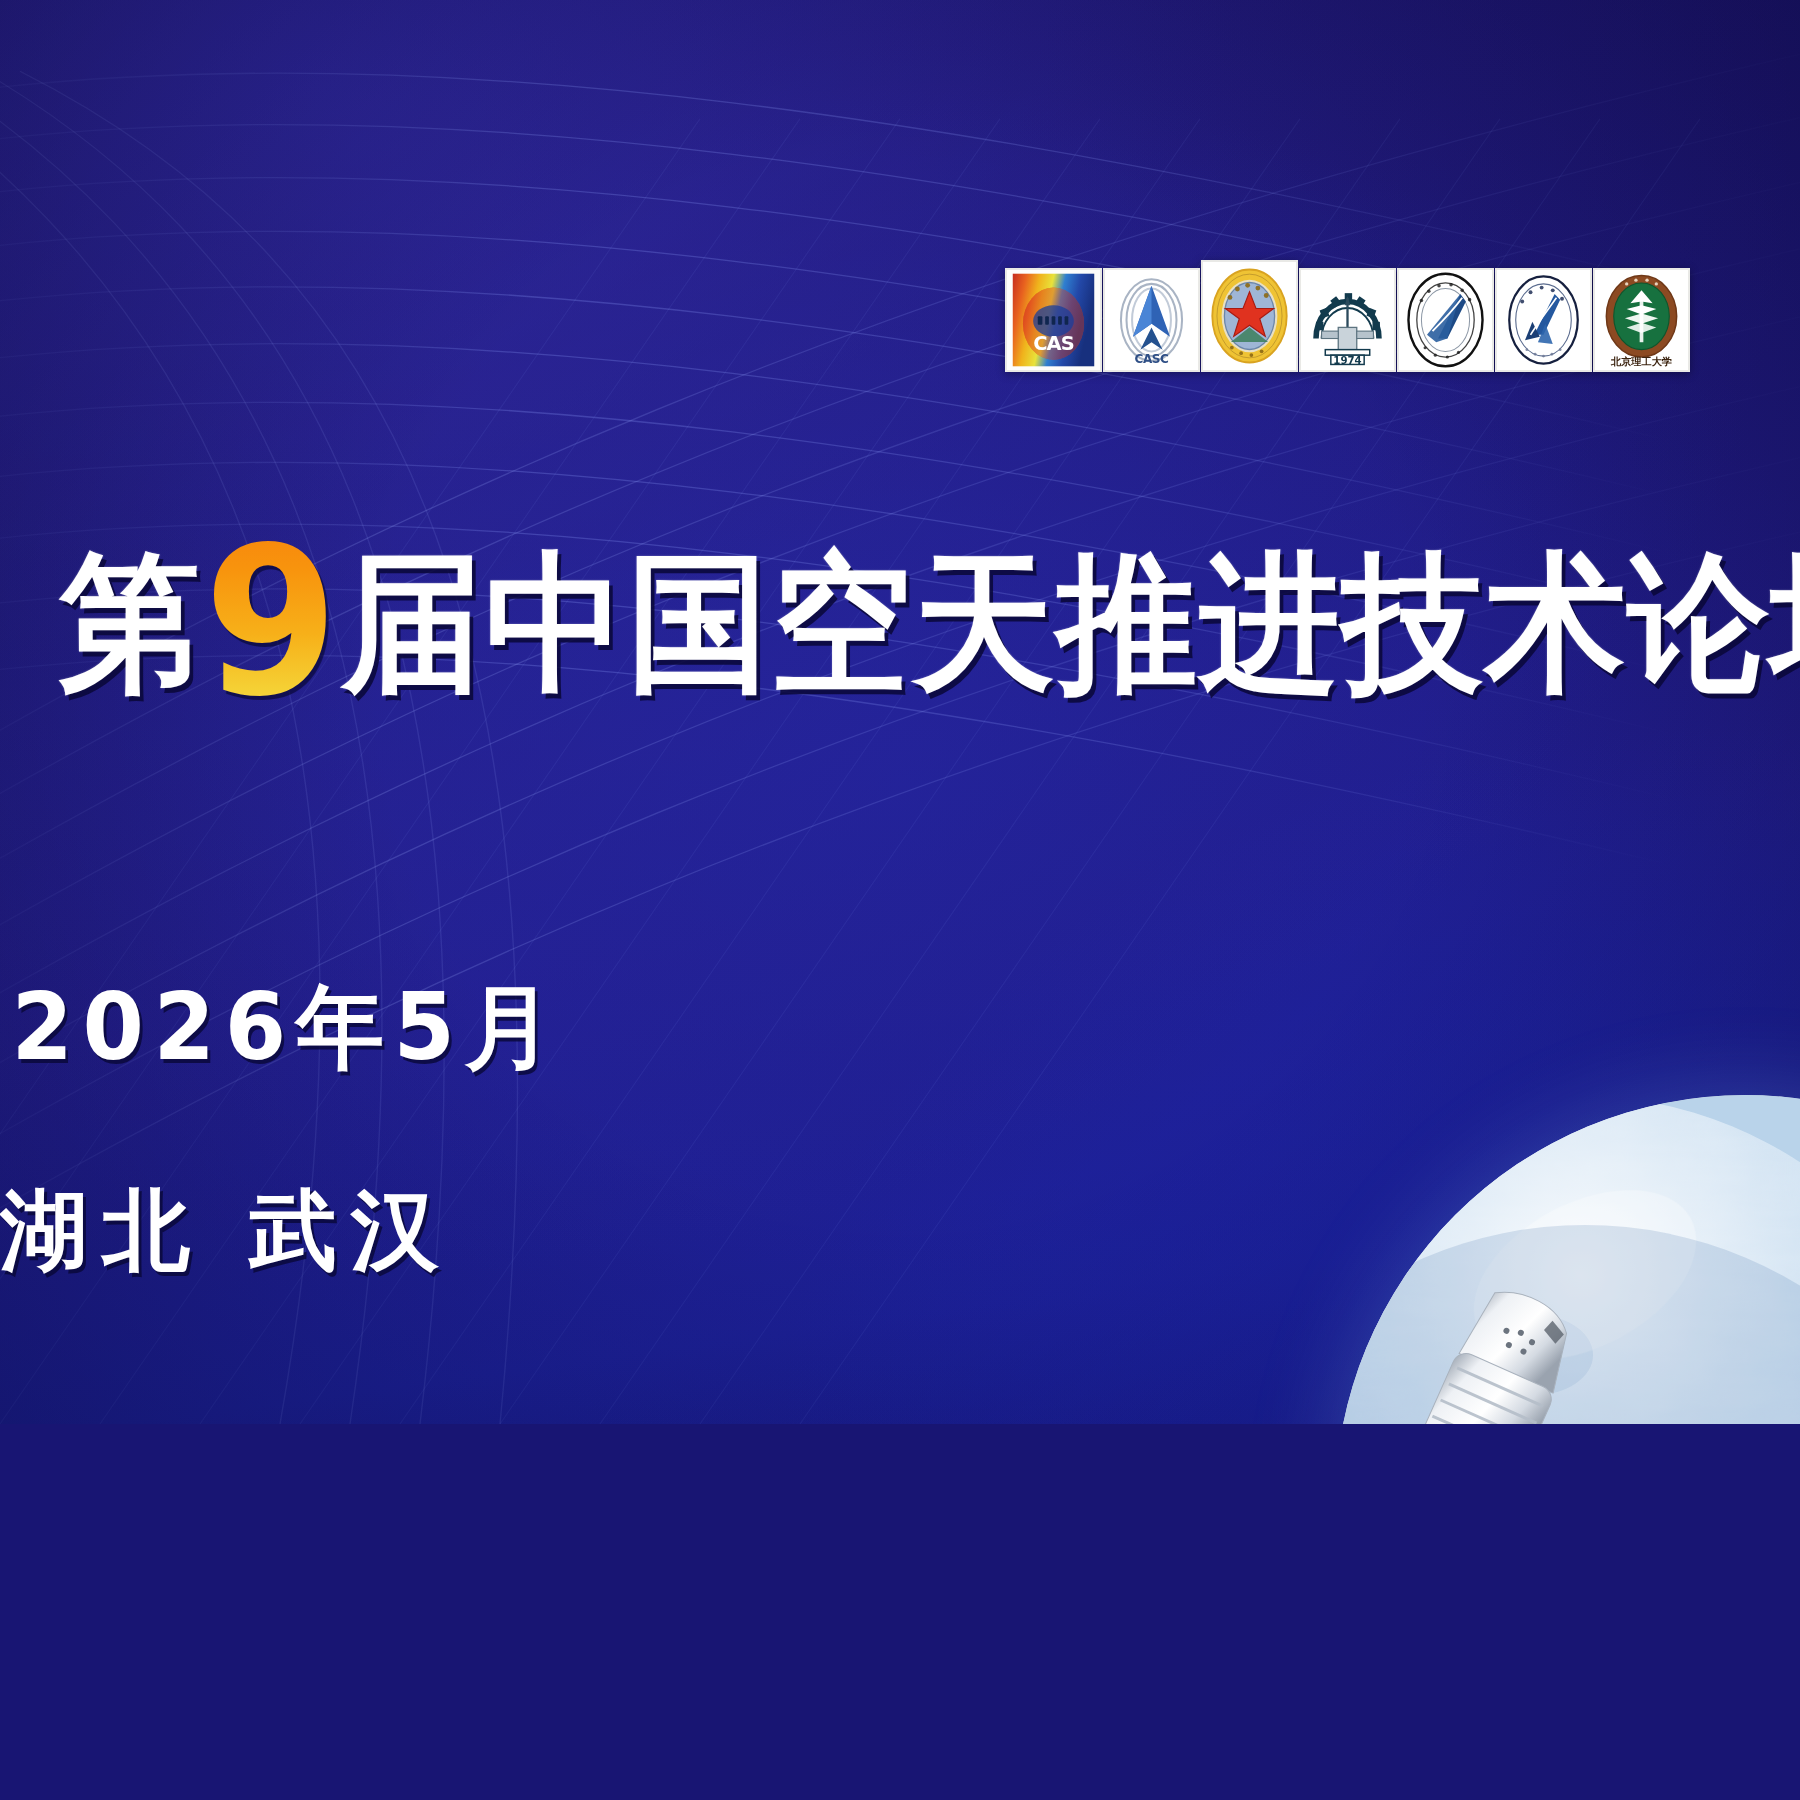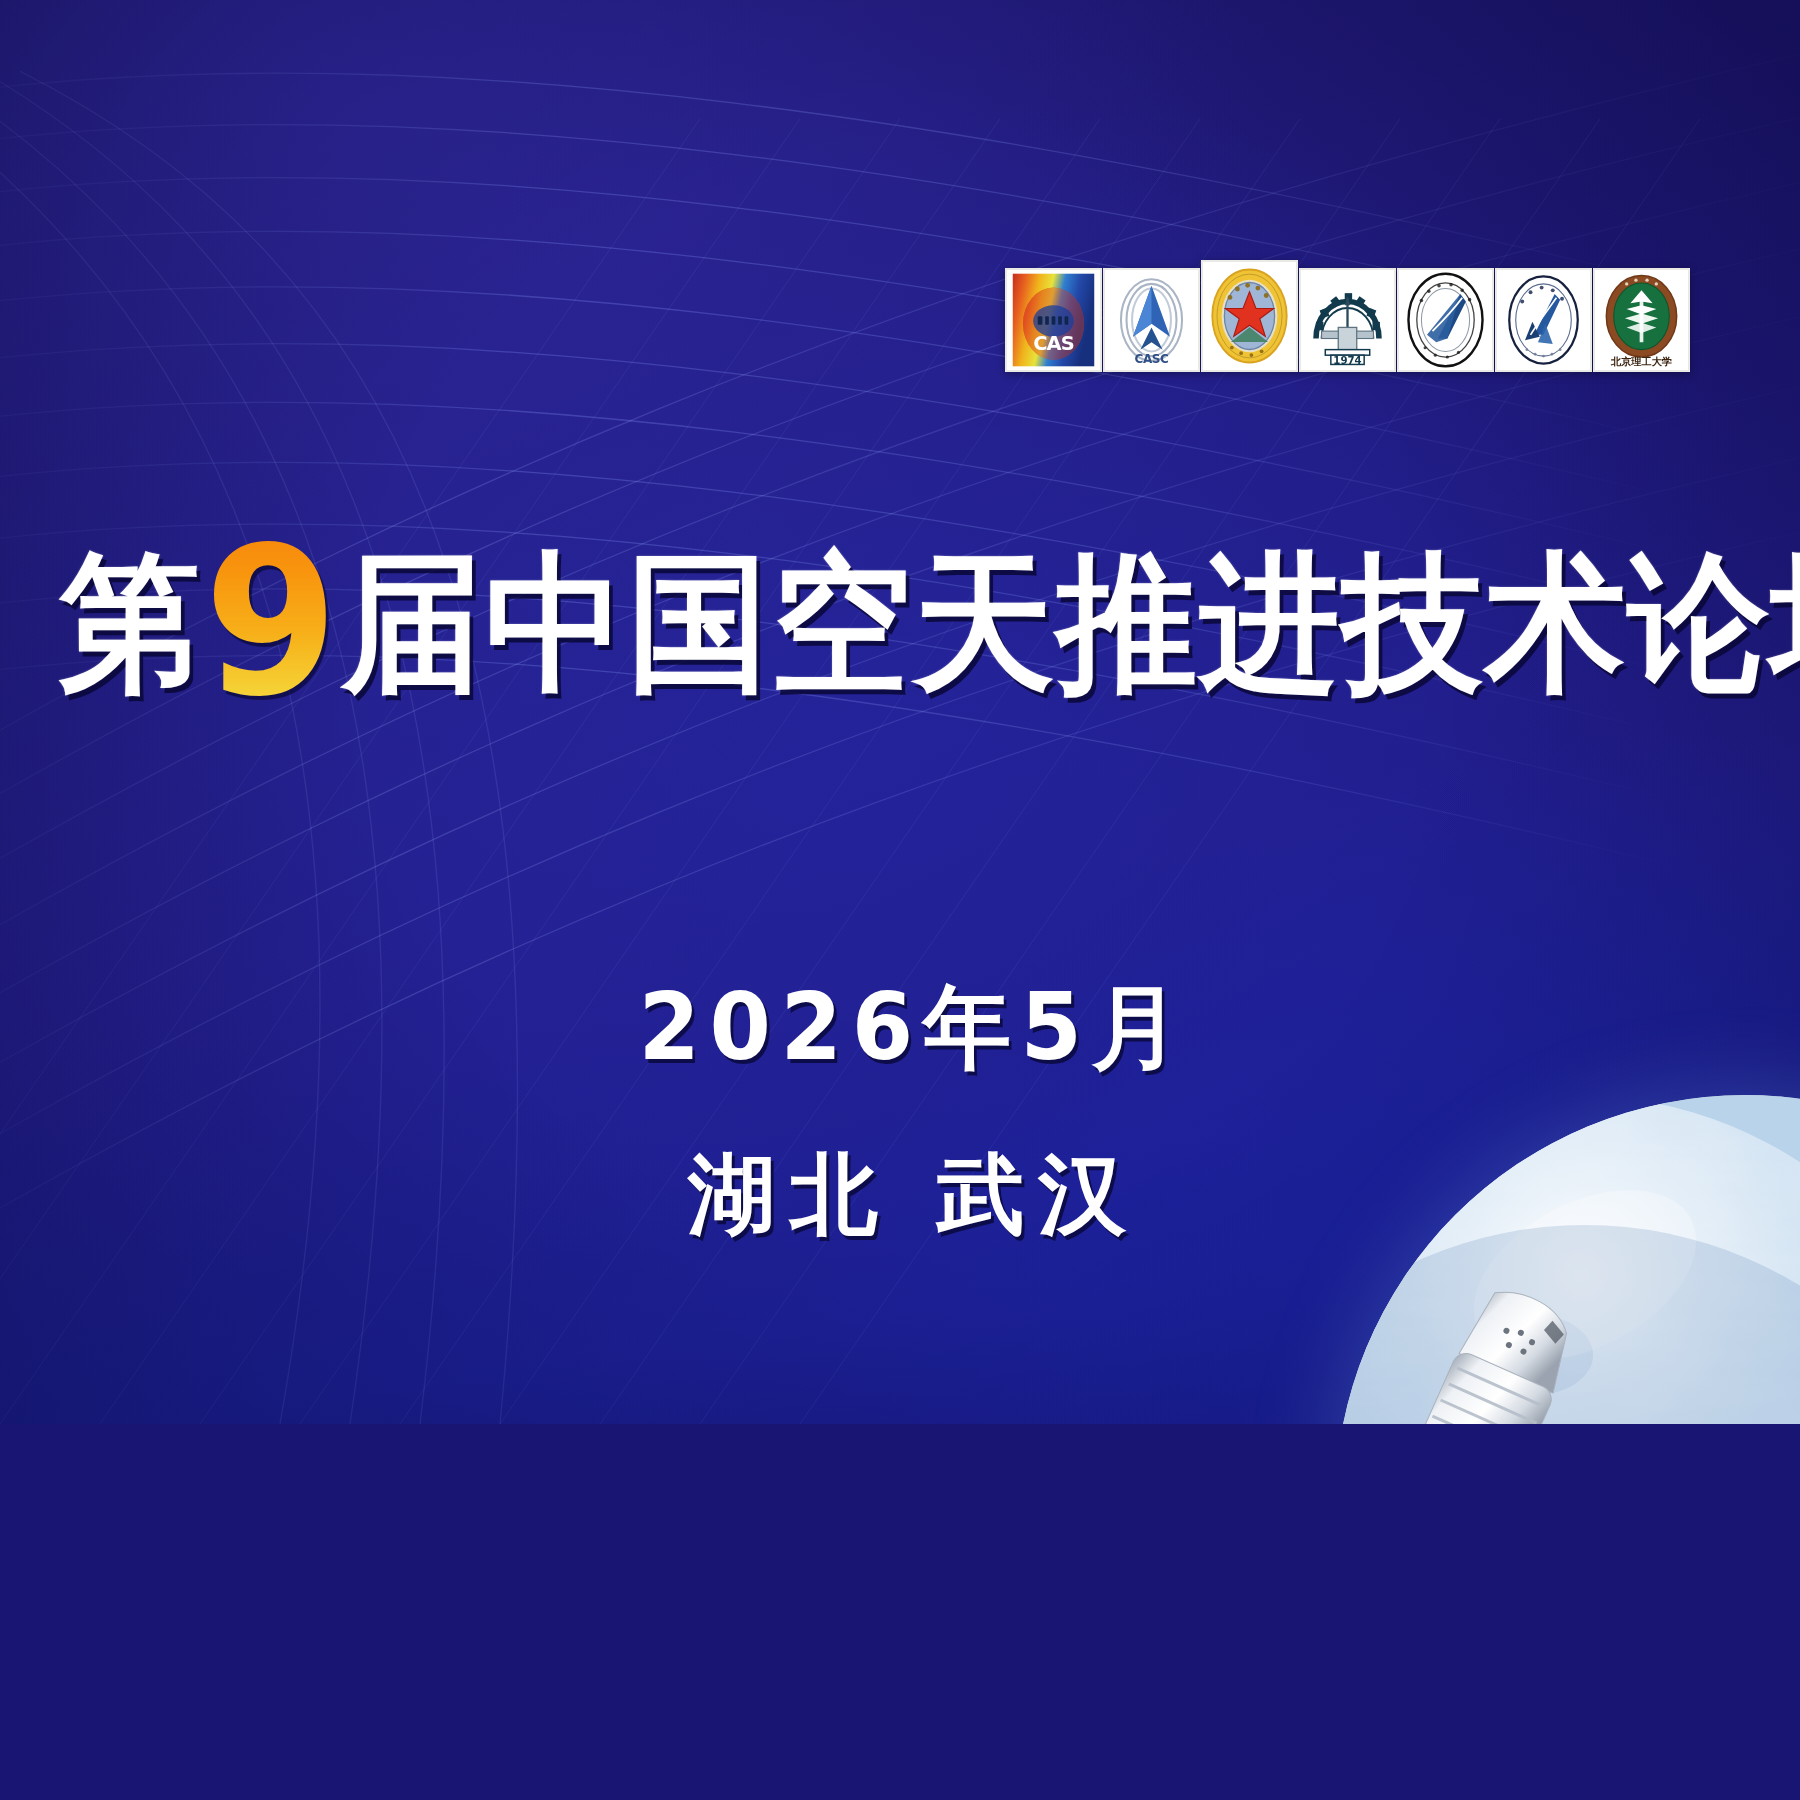--- a/index.html
+++ b/index.html
@@ -81,36 +81,35 @@
     vertical-align:-18px;
     padding:0 2px;
     text-shadow:none;
     filter: drop-shadow(3px 4px 0px rgba(9,7,55,0.7));
   }
 
   
   #meta-block{
     position:absolute;
     left:0; right:0; top:980px;
-    text-align:center;
-    padding-left:28px;
+    text-align:left;
   }
   #event-date{
     font-family:"DejaVu Sans","Liberation Sans",sans-serif;
     font-size:92px;
     font-weight:bold;
     color:#ffffff;
     letter-spacing:10px;
     line-height:1.05;
     text-shadow: 3px 4px 0px rgba(9,7,55,0.8);
     transform:scaleX(0.96);
     display:inline-block;
   }
   #event-location{
-    margin-top:72px;
+    margin-top:108px;
     font-family:"DejaVu Sans","Liberation Sans",sans-serif;
     font-size:88px;
     font-weight:bold;
     color:#ffffff;
     letter-spacing:14px;
     line-height:1.05;
     text-shadow: 3px 4px 0px rgba(9,7,55,0.8);
     display:inline-block;
   }
 

